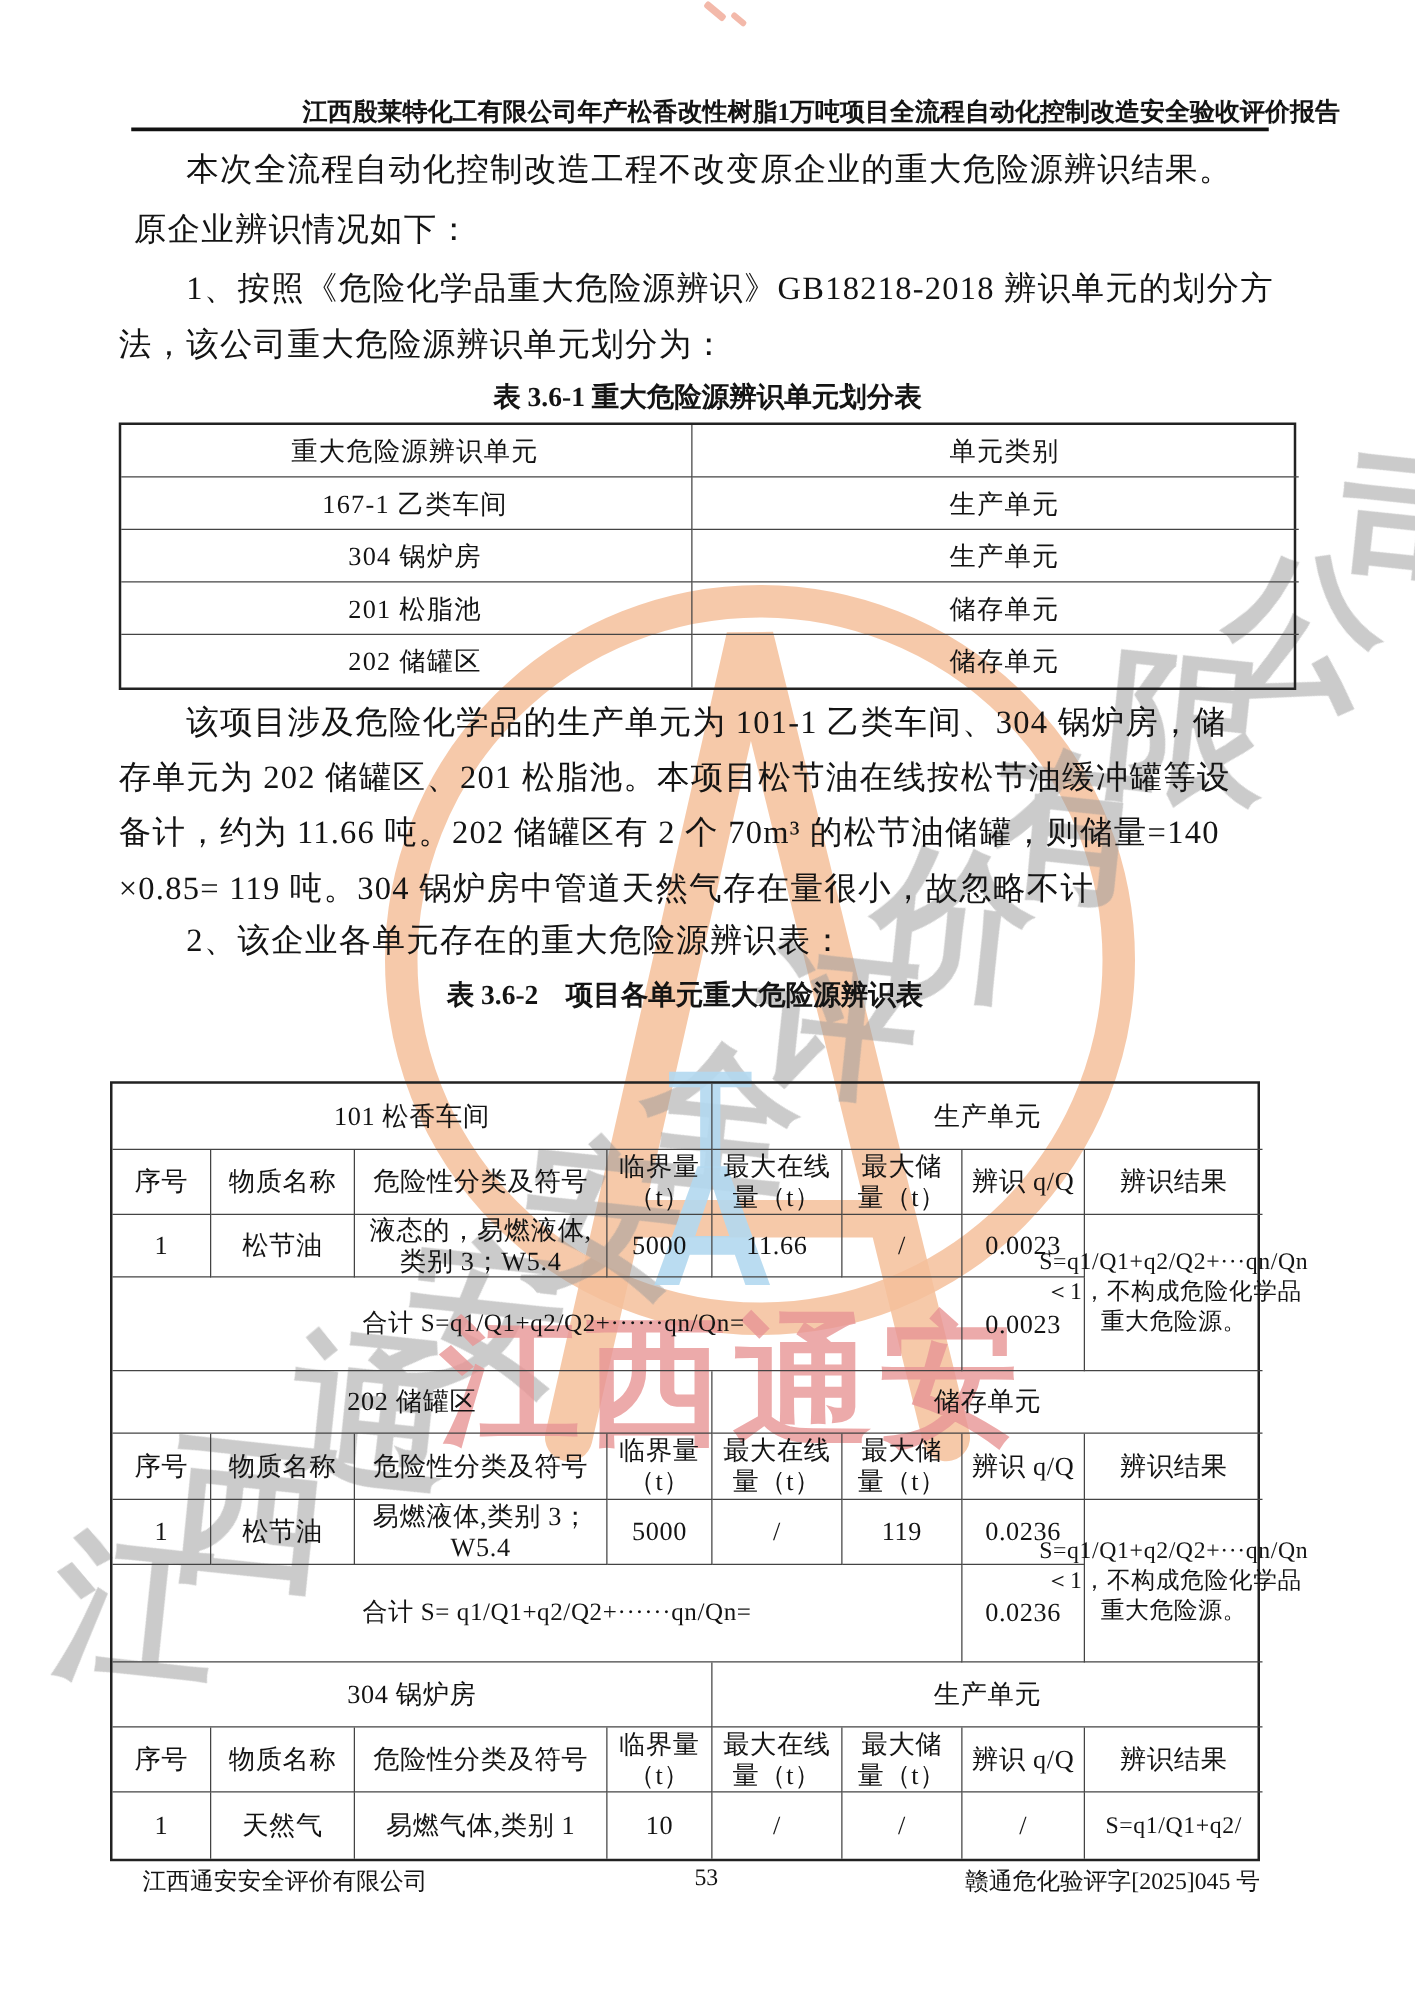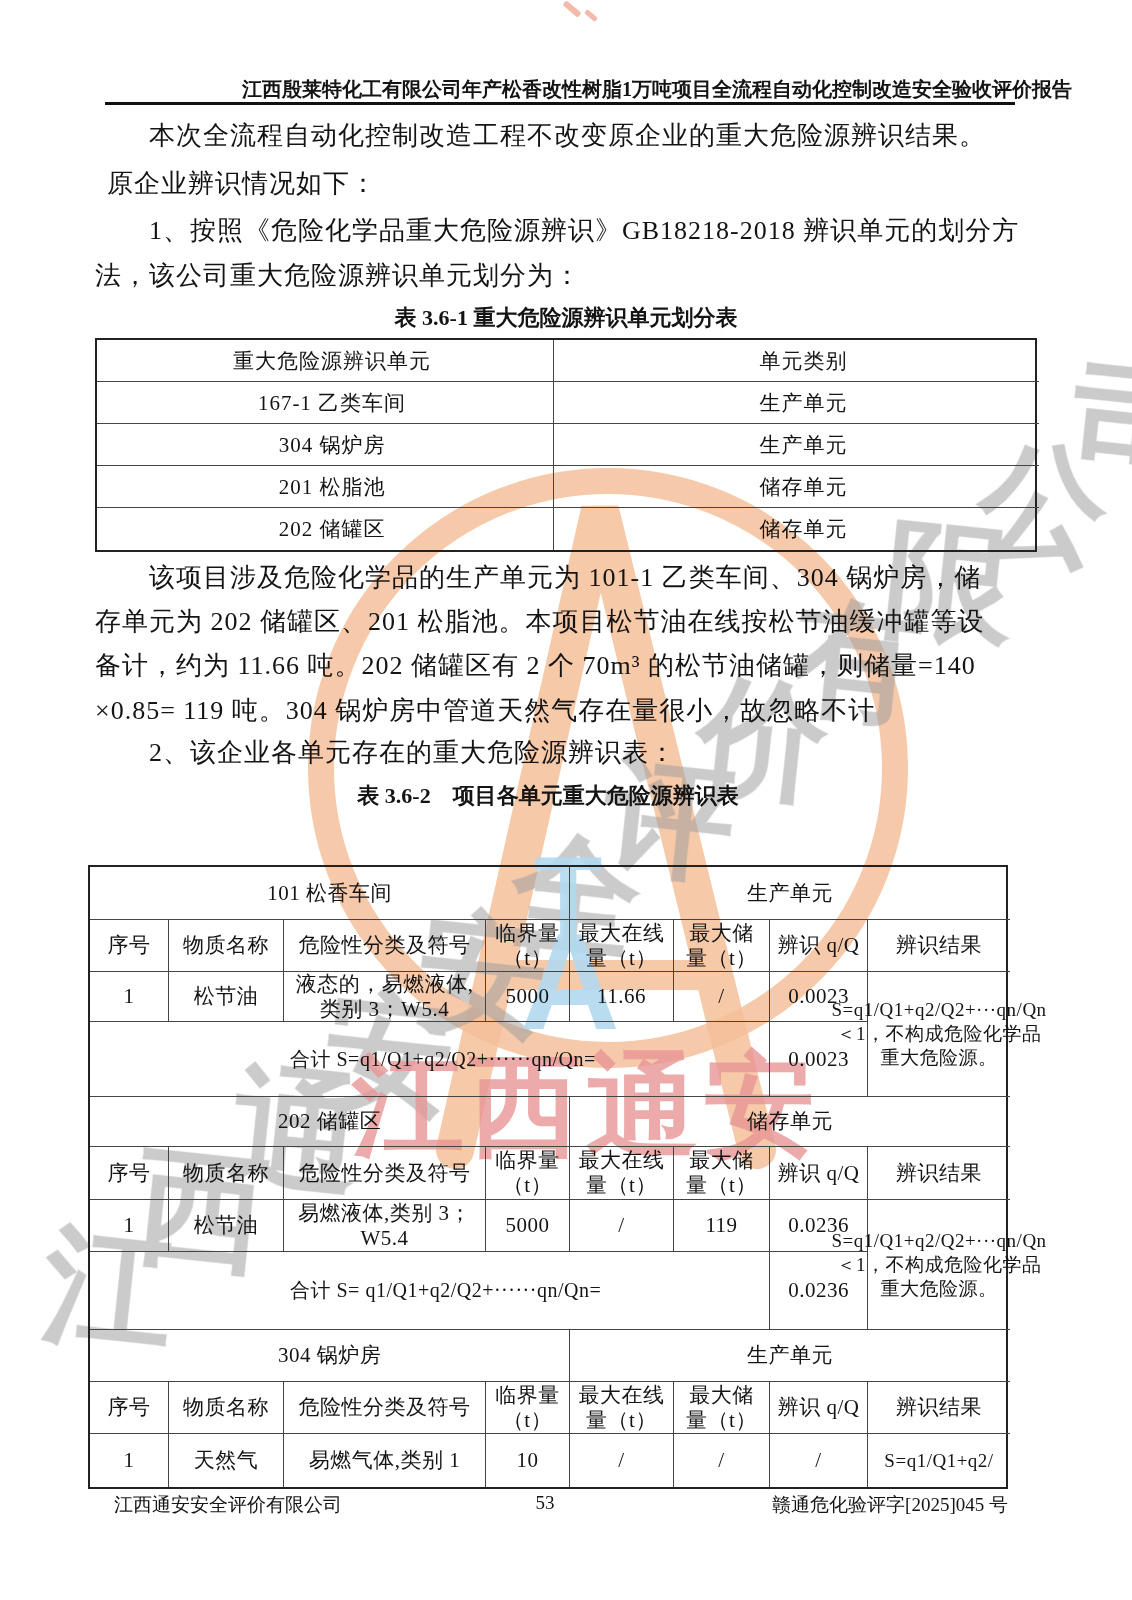--- a/index.html
+++ b/index.html
@@ -73,21 +73,21 @@
     box-sizing:border-box;
   }
   .t2 .noR{border-right:none;}
   .t2 .noB{border-bottom:none;}
   .t2 .secName{grid-column:1/5;}
   .t2 .secType{grid-column:5/9;border-right:none;}
   .t2 .result{font-size:19px;line-height:24px;border-right:none;padding:2px 4px;}
   .t2 .totalLbl{grid-column:1/7;justify-content:flex-start;padding-left:200px;font-size:20px;}
   .footer{position:absolute;top:1492px;font-size:19px;white-space:nowrap;}
   .f-left{left:114px;}
-  .f-center{left:0;width:1090px;text-align:center;}
+  .f-center{left:0;width:1090px;text-align:center;padding-left:20px;}
   .f-right{right:124px;}
 </style>
 </head>
 <body>
 
 <div class="page">
 
   <div class="wm">
     <div class="wm-chip" style="left:562px;top:6px;width:20px;height:6px;transform:rotate(40deg);"></div>
     <div class="wm-chip" style="left:584px;top:13px;width:14px;height:5px;transform:rotate(40deg);"></div>

